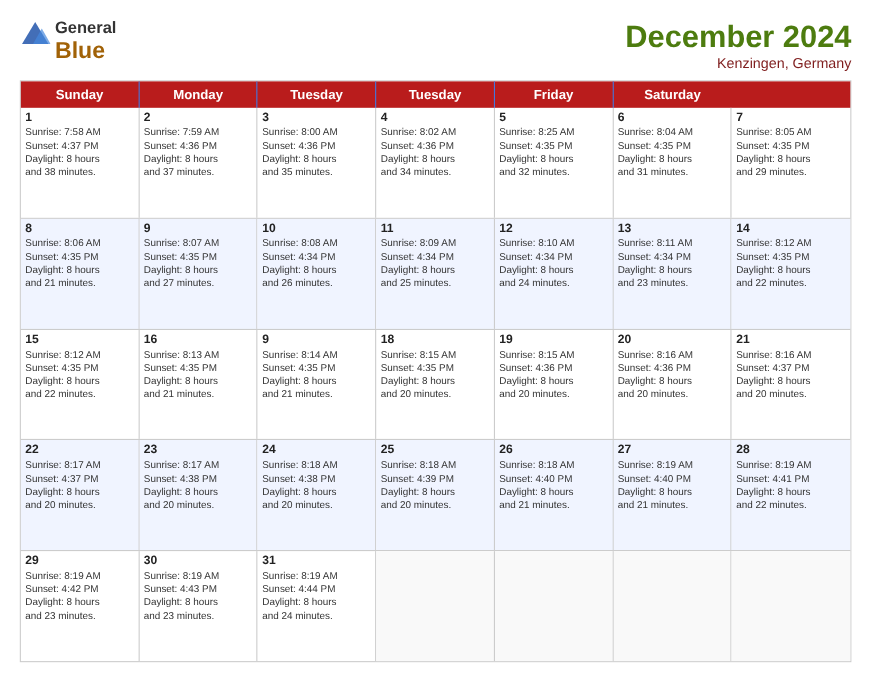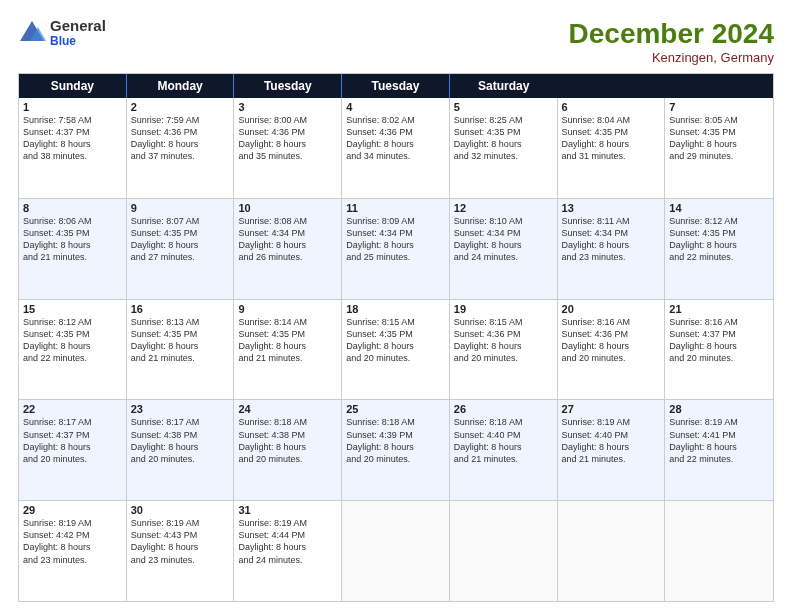--- a/index.html
+++ b/index.html
@@ -18,37 +18,36 @@
       flex-direction: column;
     }
     .header {
       display: flex;
       justify-content: space-between;
       align-items: flex-start;
       margin-bottom: 8px;
     }
     .logo {
       display: flex;
-      align-items: center;
       gap: 4px;
     }
     .logo-text {
       display: flex;
       flex-direction: column;
       line-height: 1.1;
     }
     .logo-general {
       font-size: 15px;
       font-weight: bold;
       color: #333;
     }
     .logo-blue {
-      font-size: 12px;
-      font-weight: bold;
-      color: #1d4ed8;
+      font-size: 21px;
+      font-weight: bold;
+      color: #a16207;
     }
     .logo-icon {
       width: 28px;
       height: 28px;
     }
     .title-block {
       text-align: right;
     }
     .month-title {
       font-size: 28px;
@@ -61,21 +60,21 @@
     }
     .calendar {
       flex: 1;
       display: flex;
       flex-direction: column;
       border: 1px solid #ccc;
     }
     .cal-header {
       display: grid;
       grid-template-columns: repeat(7, 1fr);
-      background: #0f172a;
+      background: #b91c1c;
     }
     .cal-header-cell {
       color: #fff;
       font-weight: bold;
       font-size: 12px;
       text-align: center;
       padding: 5px 2px;
       border-right: 1px solid #4477dd;
     }
     .cal-header-cell:last-child { border-right: none; }
@@ -137,20 +136,21 @@
       <div class="location">Kenzingen, Germany</div>
     </div>
   </div>
 
   <div class="calendar">
     <div class="cal-header">
     <div class="cal-header-cell">Sunday</div>
         <div class="cal-header-cell">Monday</div>
         <div class="cal-header-cell">Tuesday</div>
         <div class="cal-header-cell">Tuesday</div>
+        <div class="cal-header-cell">Friday</div>
         <div class="cal-header-cell">Saturday</div>
       </div>
     <div class="cal-body">
     <div class="cal-row">
           <div class="cal-cell">
             <div class="day-num">1</div>
             <div class="cell-line">Sunrise: 7:58 AM</div>
             <div class="cell-line">Sunset: 4:37 PM</div>
             <div class="cell-line">Daylight: 8 hours</div>
             <div class="cell-line">and 38 minutes.</div>

